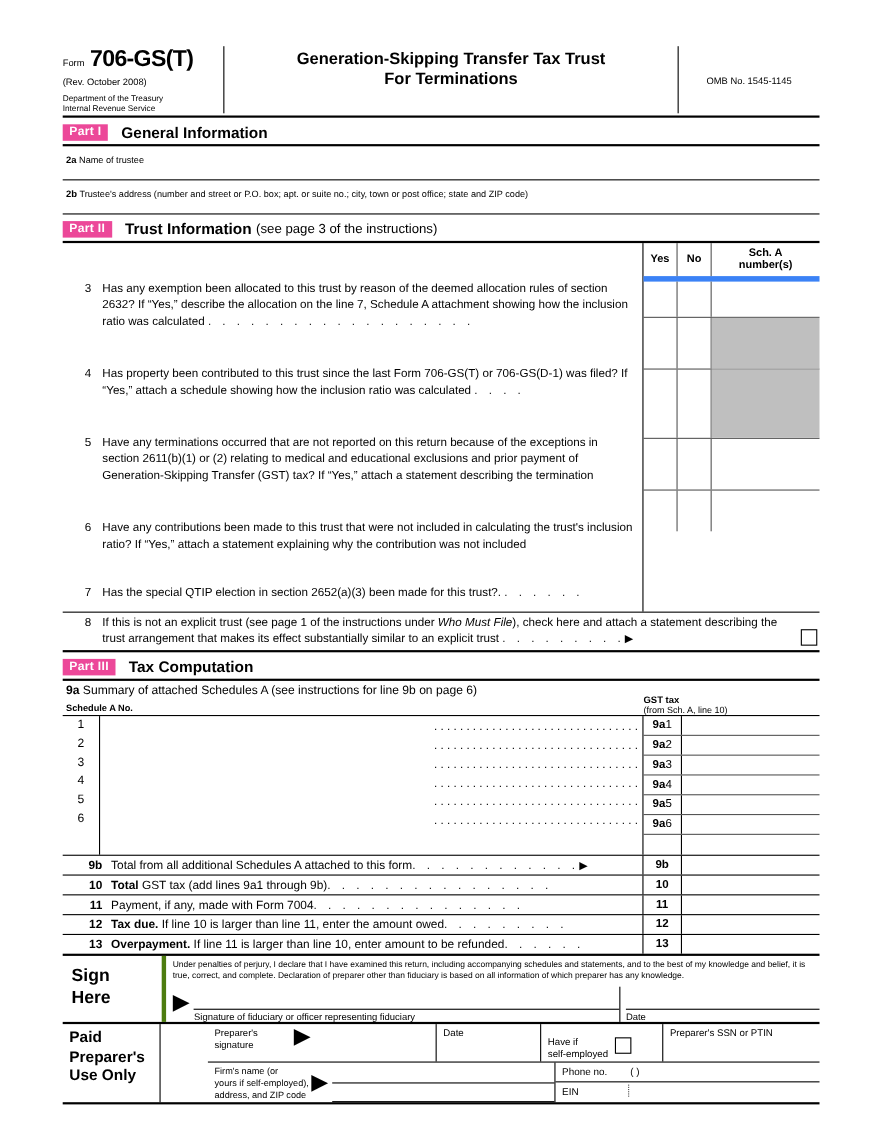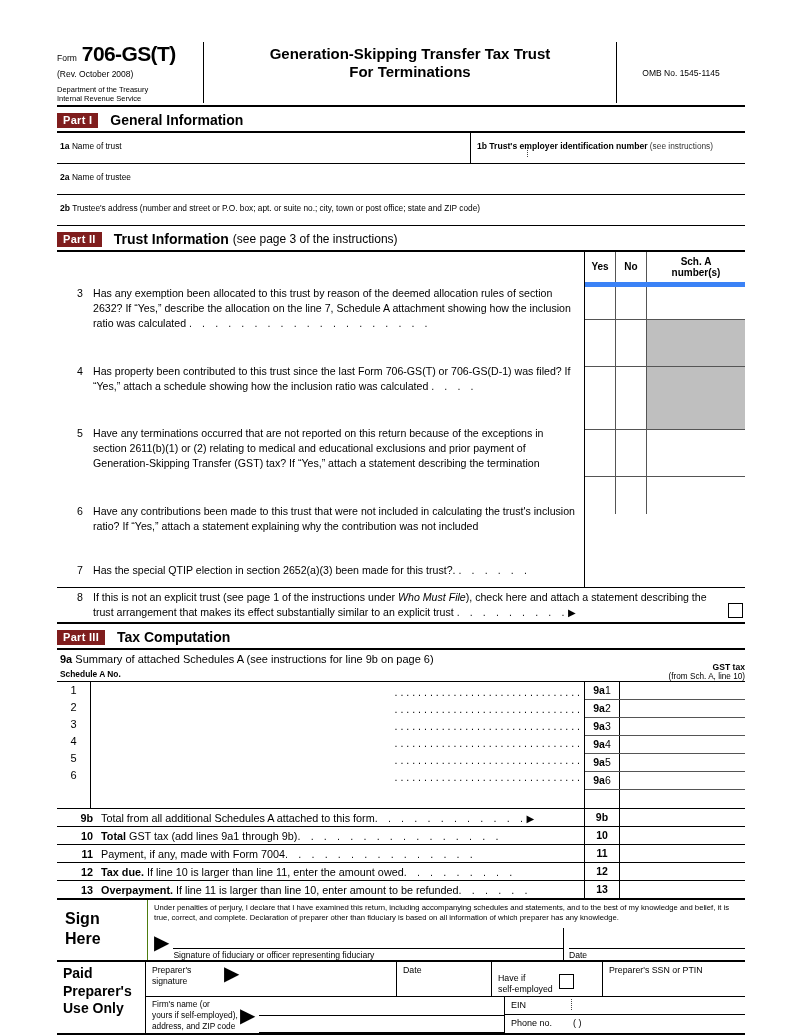--- a/index.html
+++ b/index.html
@@ -91,21 +91,21 @@
   .hdr-omb { font-size: 8.5px; }
 
   
   .part-row {
     display: flex;
     align-items: center;
     padding: 5px 0 3px 0;
     border-bottom: 2px solid #000;
   }
   .part-tag {
-    background: #7f1d1d;
+    background: #ec4899;
     color: #fff;
     font-weight: bold;
     font-size: 11px;
     padding: 1px 6px 2px 6px;
     margin-right: 12px;
     letter-spacing: 0.3px;
   }
   .part-title {
     font-size: 14px;
     font-weight: bold;
@@ -239,21 +239,21 @@
     display: flex;
     border-bottom: 1px solid #000;
   }
   .p3-9a-left { flex: 1; padding: 3px 0 1px 3px; }
   .p3-9a-l1 { font-size: 11px; }
   .p3-9a-l1 b { font-size: 11px; }
   .p3-9a-l2 { font-size: 8.4px; font-weight: bold; margin-top: 4px; }
   .p3-9a-right {
     width: 160px;
     flex: none;
-    text-align: right;
+    text-align: left;
     padding-top: 12px;
   }
   .gst-t { font-size: 8.6px; font-weight: bold; }
   .gst-s { font-size: 8.2px; }
 
   .sched-grid { display: flex; }
   .sched-nums {
     width: 33px;
     flex: none;
     border-right: 1px solid #000;
@@ -330,21 +330,21 @@
 
   
   .sign-blk {
     display: flex;
     border-top: 2px solid #000;
     border-bottom: 2px solid #000;
   }
   .sign-lab {
     width: 82px;
     flex: none;
-    border-right: 1px solid #4d7c0f;
+    border-right: 4px solid #4d7c0f;
     font-size: 16px;
     font-weight: bold;
     padding: 9px 0 0 8px;
     line-height: 1.22;
   }
   .sign-body { flex: 1; }
   .perjury {
     font-size: 7.7px;
     line-height: 1.3;
     padding: 3px 2px 3px 6px;
@@ -363,20 +363,21 @@
   }
   .sigcol { flex: 1; }
   .sigrule { border-bottom: 1px solid #000; height: 20px; }
   .sigcap { font-size: 8.6px; padding-top: 1px; }
   .datecol { width: 176px; flex: none; border-left: 1px solid #000; padding-left: 5px; }
 
   
   .prep-blk {
     display: flex;
     border-bottom: 2px solid #000;
+    gap: 43px;
   }
   .prep-lab {
     width: 82px;
     flex: none;
     border-right: 1px solid #000;
     font-size: 14px;
     font-weight: bold;
     padding: 3px 0 0 6px;
     line-height: 1.25;
   }
@@ -441,32 +442,20 @@
     <div class="hdr-right">
       <span class="hdr-omb">OMB No. 1545-1145</span>
     </div>
   </div>
 
   <div class="part-row">
     <span class="part-tag">Part I</span>
     <span class="part-title">General Information</span>
   </div>
 
-  <div class="fieldrow">
-    <div class="fcell left">
-      <span class="flab"><b>1a</b>
-      <span>Name of trust</span></span>
-    </div>
-    <div class="fcell right">
-      <span class="flab"><b>1b</b>
-      <b>Trust's employer identification number</b>
-      <span class="light">(see instructions)</span></span>
-      <span class="ein-dot"></span>
-    </div>
-  </div>
 
   <div class="fieldrow">
     <div class="fcell full">
       <span class="flab"><b>2a</b>
       <span>Name of trustee</span></span>
     </div>
   </div>
 
   <div class="fieldrow">
     <div class="fcell full">
@@ -740,29 +729,29 @@
             <div>address, and ZIP code</div>
           </div>
           <span class="bigarrow" style="margin-bottom:0;margin-top:6px">▶</span>
           <div class="prep-firm-lines">
             <div class="pf-rule"></div>
             <div class="pf-rule"></div>
           </div>
         </div>
         <div class="prep-einphone">
           <div class="pep-row">
+            <div class="pep-lab">Phone no.</div>
+            <div class="pep-val">(          )</div>
+          </div>
+          <div class="pep-row">
             <div class="pep-lab">EIN</div>
             <div class="pep-val">
                   <span class="pep-dot"></span>
                 </div>
           </div>
-          <div class="pep-row">
-            <div class="pep-lab">Phone no.</div>
-            <div class="pep-val">(          )</div>
-          </div>
         </div>
       </div>
     </div>
   </div>
 
   <div class="footer">
     
     
     
   </div>

